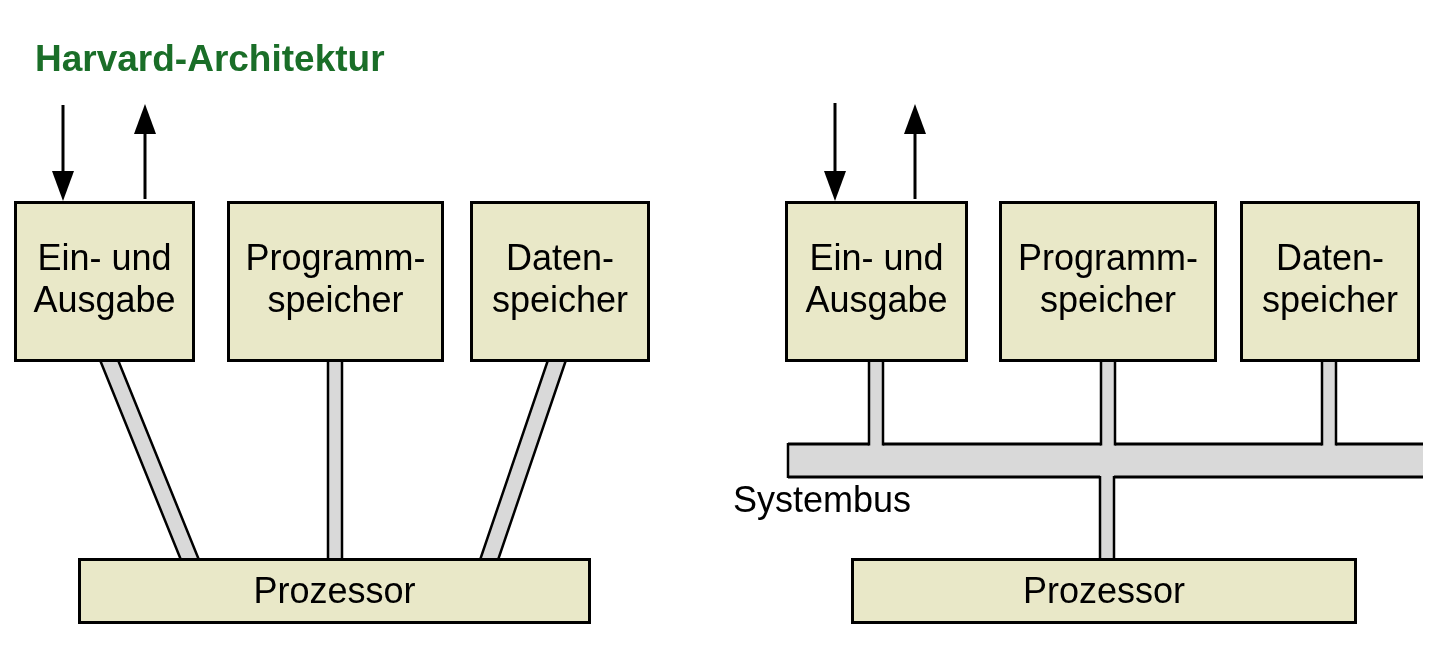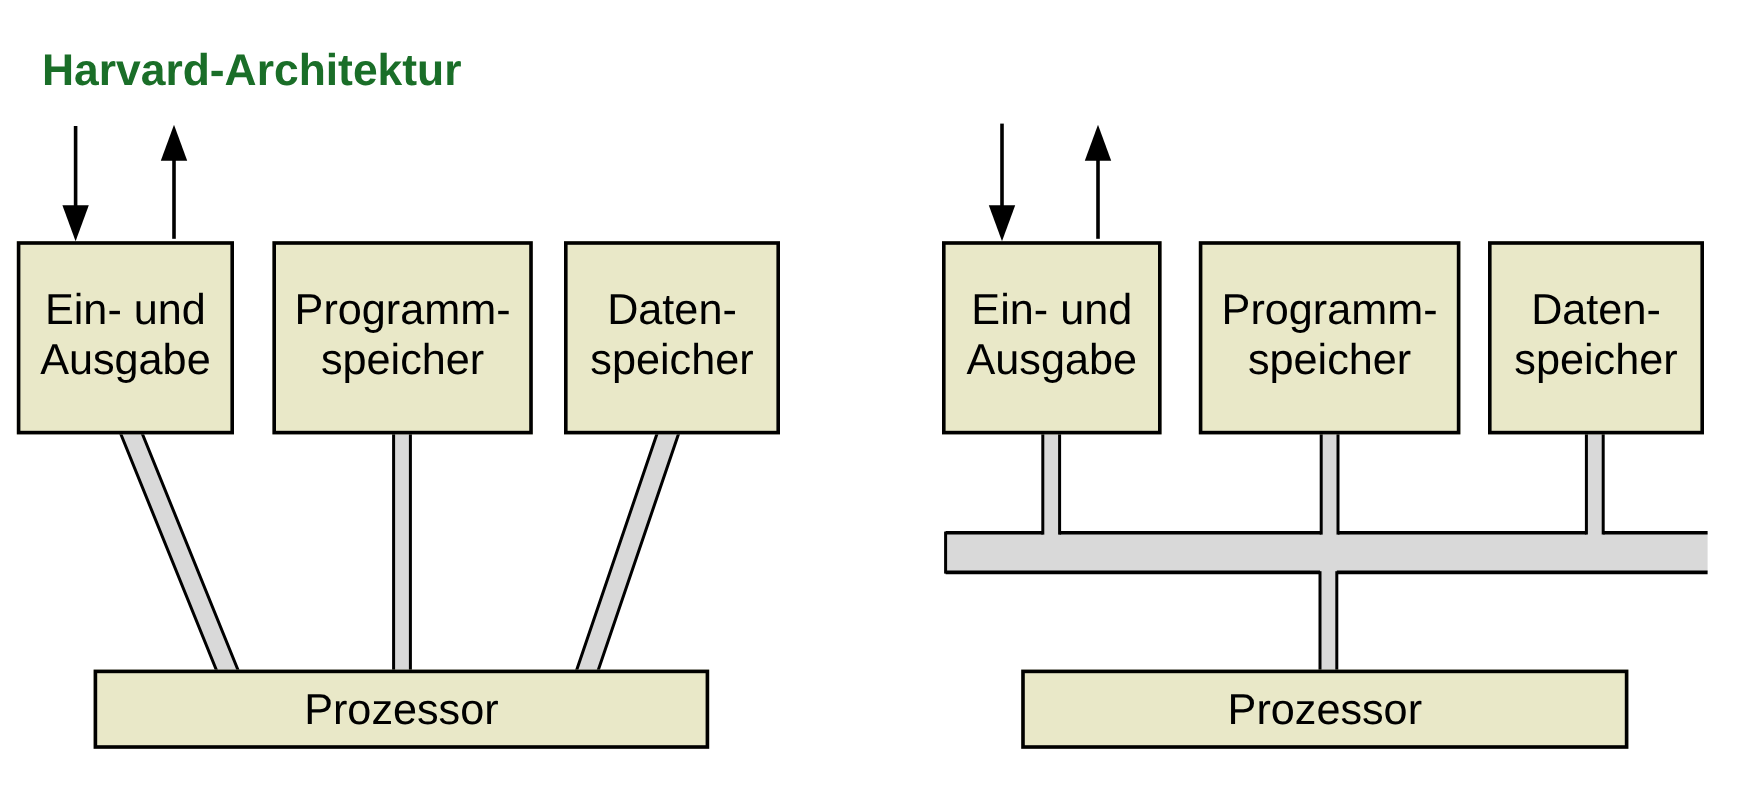--- a/index.html
+++ b/index.html
@@ -111,14 +111,15 @@
   <div class="box" style="left:78px; top:558px; width:513px; height:66px;">Prozessor</div>
 
   <div class="box membox" style="left:785px; top:201px; width:183px; height:161px;">Ein- und
 Ausgabe</div>
   <div class="box membox" style="left:999px; top:201px; width:218px; height:161px;">Programm-
 speicher</div>
   <div class="box membox" style="left:1240px; top:201px; width:180px; height:161px;">Daten-
 speicher</div>
   <div class="box" style="left:851px; top:558px; width:506px; height:66px;">Prozessor</div>
 
+  <div class="buslabel" style="left:733px; top:479px;">Systembus</div>
 
 </div>
 
 </body></html>

